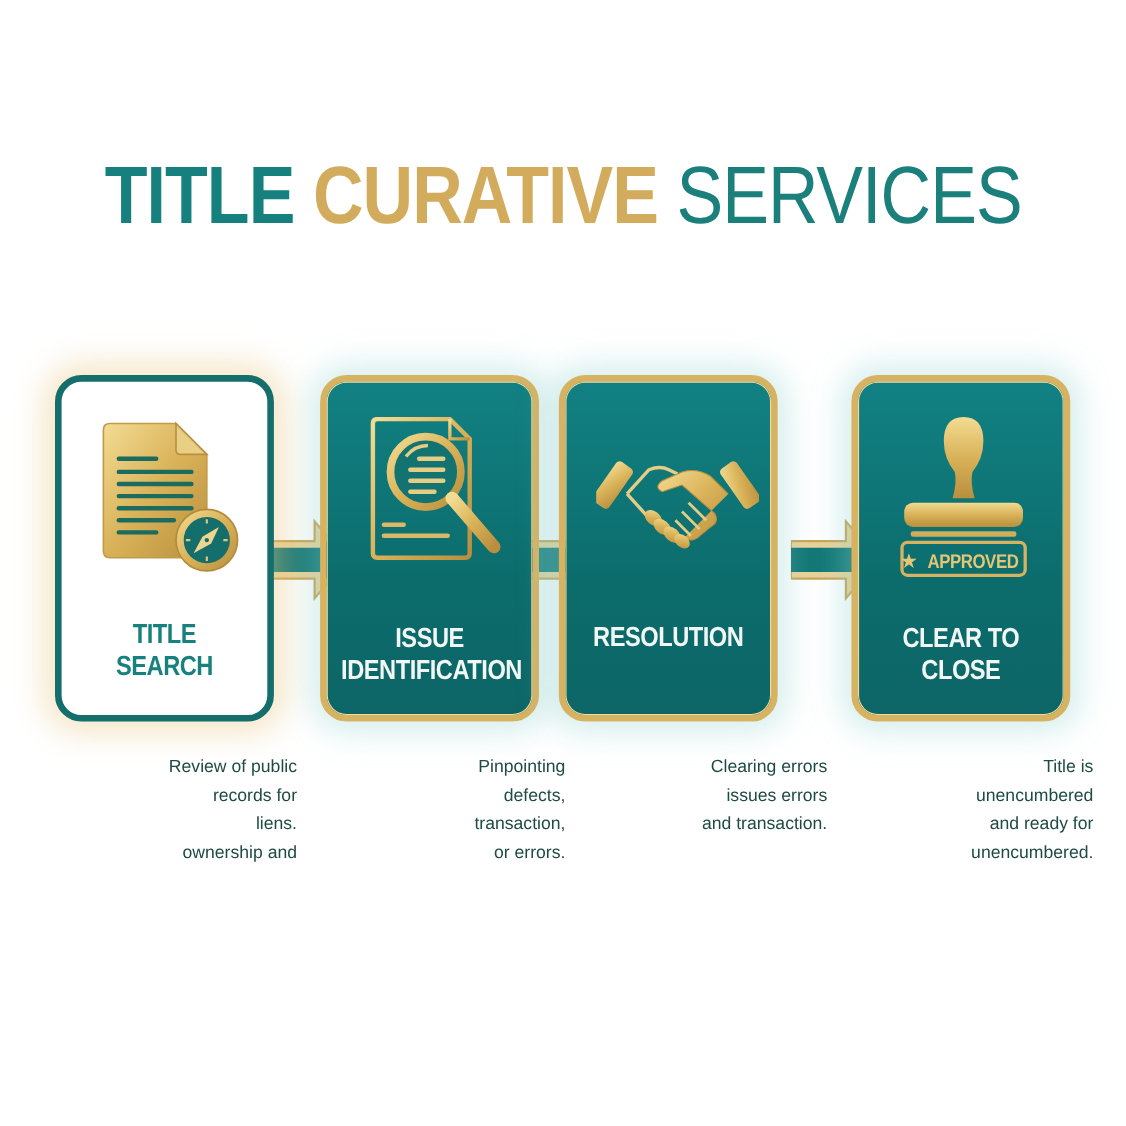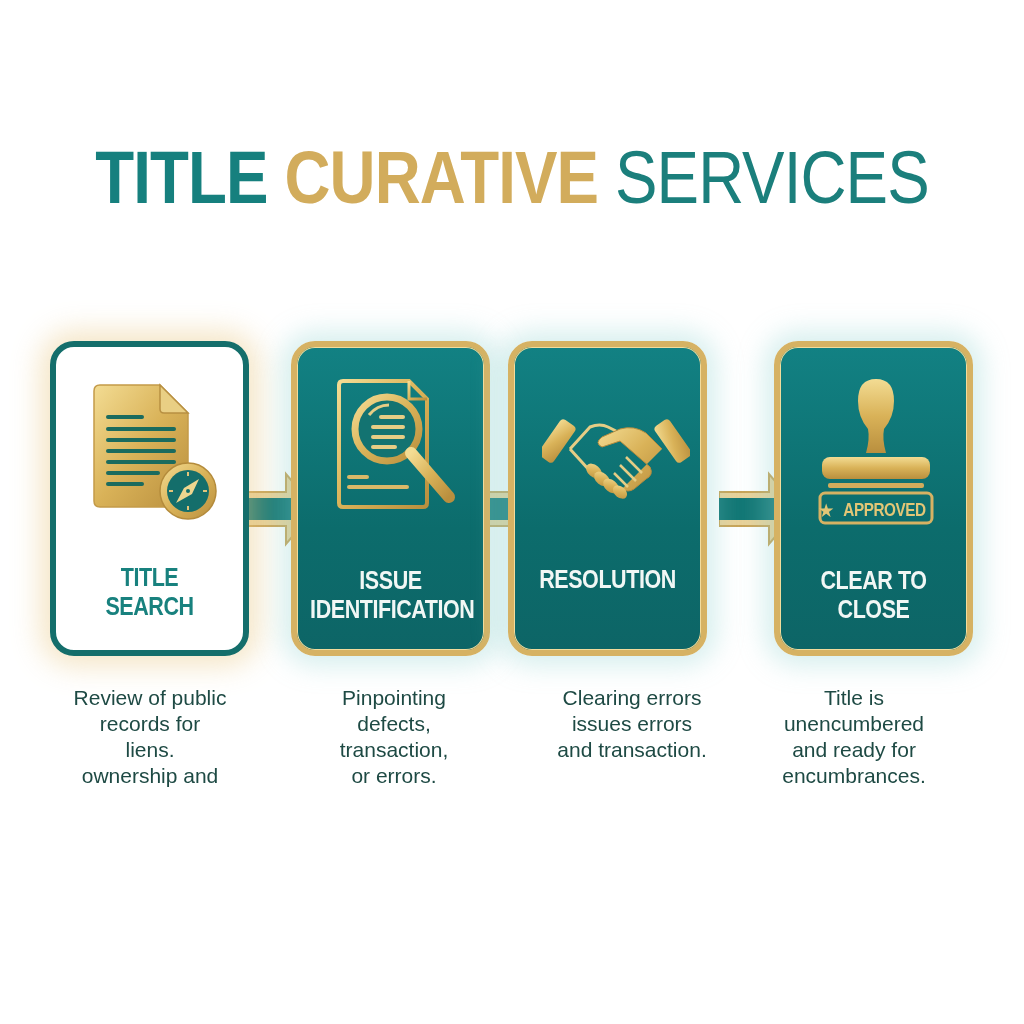--- a/index.html
+++ b/index.html
@@ -34,22 +34,22 @@
     font-weight: bold; font-size: 25px; line-height: 29px; letter-spacing: -0.5px;
     transform: scaleX(0.86);
   }
   .card.light .card-label { color: #18817e; top: 216px; }
   .card.dark .card-label { color: #f1f7f5; }
   .icon { position: absolute; }
 
   .arrow { position: absolute; top: 470px; width: 84px; height: 78px; }
 
   .desc {
-    position: absolute; top: 685px; width: 240px; text-align: center;
-    font-size: 21px; line-height: 26px; color: #1e4a44;
+    position: absolute; top: 685px; width: 240px; text-align: right;
+    font-size: 16px; line-height: 26px; color: #1e4a44;
     font-family: "Liberation Sans", sans-serif;
   }
   .desc span { display: block; }
 </style>
 </head>
 <body>
 
 <div class="title">
   <span class="w1">TITLE</span>
   <span class="w2">CURATIVE</span>
@@ -200,18 +200,18 @@
   <span>Pinpointing</span>
   <span>defects,</span>
   <span>transaction,</span>
   <span>or errors.</span>
 </div>
 <div class="desc" style="left:512px">
   <span>Clearing errors</span>
   <span>issues errors</span>
   <span>and transaction.</span>
 </div>
-<div class="desc" style="left:734px">
+<div class="desc" style="left:754px">
   <span>Title is</span>
   <span>unencumbered</span>
   <span>and ready for</span>
-  <span>encumbrances.</span>
+  <span>unencumbered.</span>
 </div>
 
 </body></html>

